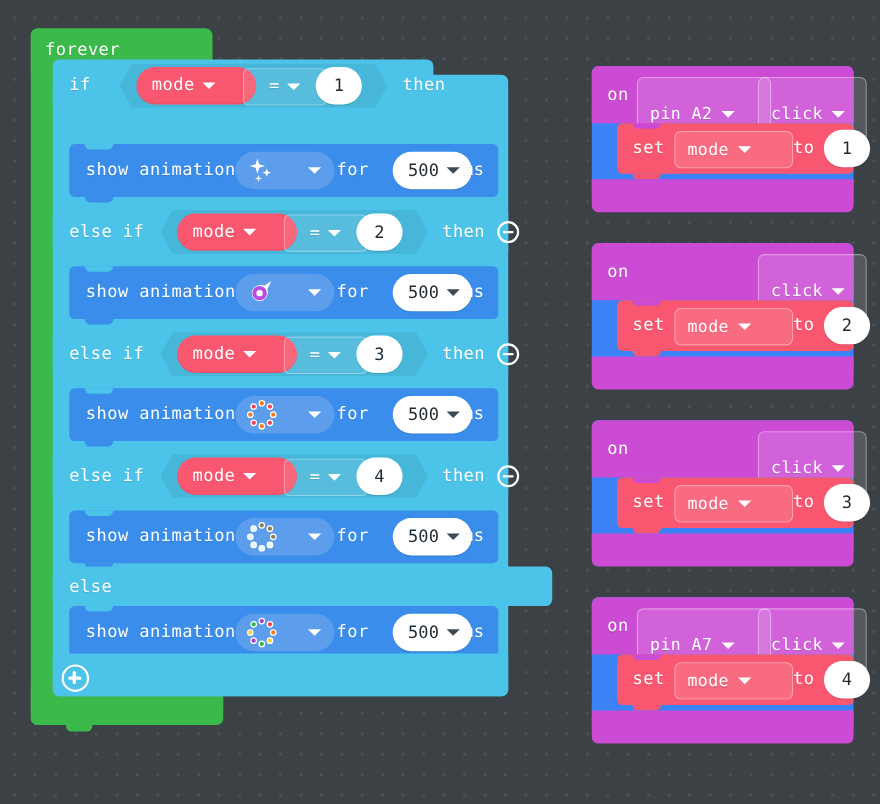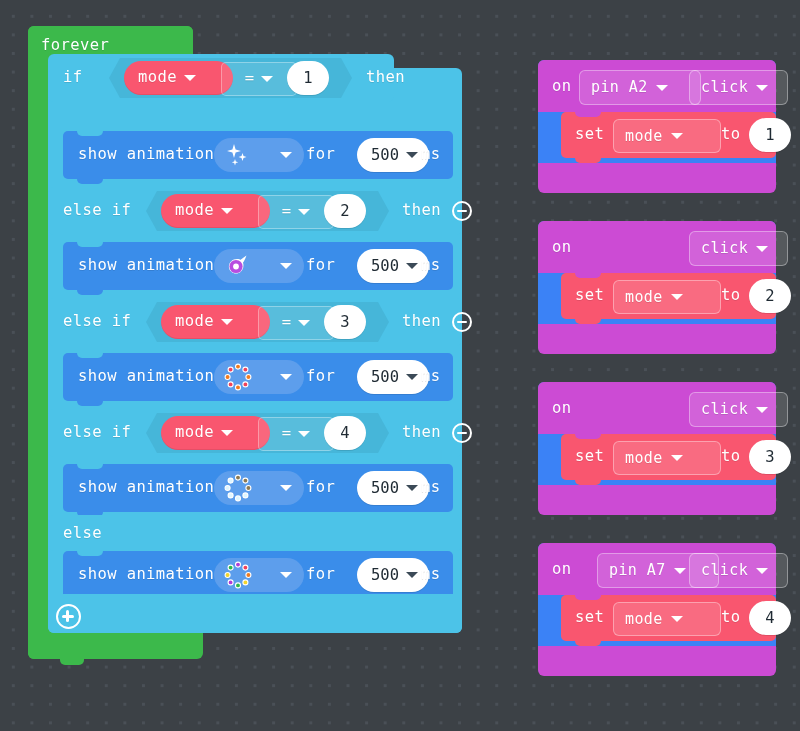--- a/index.html
+++ b/index.html
@@ -142,21 +142,21 @@
 
   
   .evt{position:absolute;background:#3b82f6;border-radius:6px;width:238px;}
   .evt-hat{position:absolute;left:0;top:0;width:238px;height:52px;background:#cc4bd4;border-radius:6px 6px 0 0;}
   .evt-foot{position:absolute;left:0;width:238px;height:30px;background:#cc4bd4;border-radius:0 0 6px 6px;}
   .evt-on{position:absolute;left:14px;top:19px;}
   .evtdd{
     position:absolute;height:33px;border-radius:6px;
     border:1.5px solid rgba(255,255,255,.36);
     background:rgba(255,255,255,.13);
-    display:flex;align-items:center;gap:8px;padding:0 11px;
+    display:flex;align-items:center;gap:8px;padding:16px 11px;
   }
   .setblk{
     position:absolute;left:23px;width:215px;height:46px;
     background:#f9566f;border-radius:5px;
   }
   .setblk .notch-top{position:absolute;left:14px;top:0;width:26px;height:5px;background:#cc4bd4;border-radius:0 0 5px 5px;}
   .setblk .notch-bot{position:absolute;left:14px;top:46px;width:26px;height:5px;background:#f9566f;border-radius:0 0 5px 5px;}
   .set-lbl{position:absolute;left:14px;top:15px;}
   .setdd{
     position:absolute;left:52px;top:7px;height:32px;border-radius:6px;
@@ -351,21 +351,21 @@
       <span class="caret"></span>
     </div>
     <div class="anim-for lbl">for</div>
     <div class="numdd anim-dur">
       <span>500</span>
       <span class="caret dark"></span>
     </div>
     <div class="lbl" style="position:absolute;left:358px;top:16px;">ms</div>
   </div>
 
-  <div class="if-row" style="top:515px;width:414px;height:36px;">
+  <div class="if-row" style="top:515px;width:454px;height:36px;">
     <div class="lbl" style="position:absolute;left:15px;top:11px;">else</div>
   </div>
 
   <div class="animblk" style="top:551px;">
     <div class="notch-top"></div>
     <div class="notch-bot"></div>
     <div class="anim-label lbl">show animation</div>
     <div class="anim-dd">
       <span class="anim-icon">
         <svg viewBox="0 0 28 28" width="28" height="28">
@@ -460,21 +460,21 @@
       </div>
       <div class="set-to lbl">to</div>
       <div class="numfield set-num">3</div>
     </div>
     <div class="evt-foot" style="top:103px;"></div>
   </div>
 
   <div class="evt" style="left:538px;top:543px;height:122px;">
     <div class="evt-hat"></div>
     <div class="evt-on lbl">on</div>
-    <div class="evtdd" style="left:59px;top:10px;width:98px;">
+    <div class="evtdd" style="left:41px;top:10px;width:98px;">
       <span class="lbl sm">pin A7</span>
       <span class="caret"></span>
     </div>
     <div class="evtdd" style="left:151px;top:10px;width:75px;">
       <span class="lbl sm">click</span>
       <span class="caret"></span>
     </div>
     <div class="setblk" style="top:52px;">
       <div class="notch-top"></div>
       <div class="notch-bot"></div>

